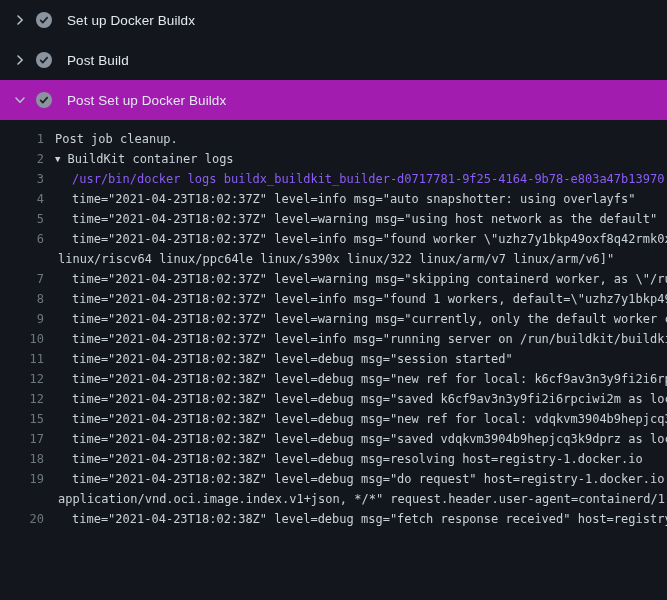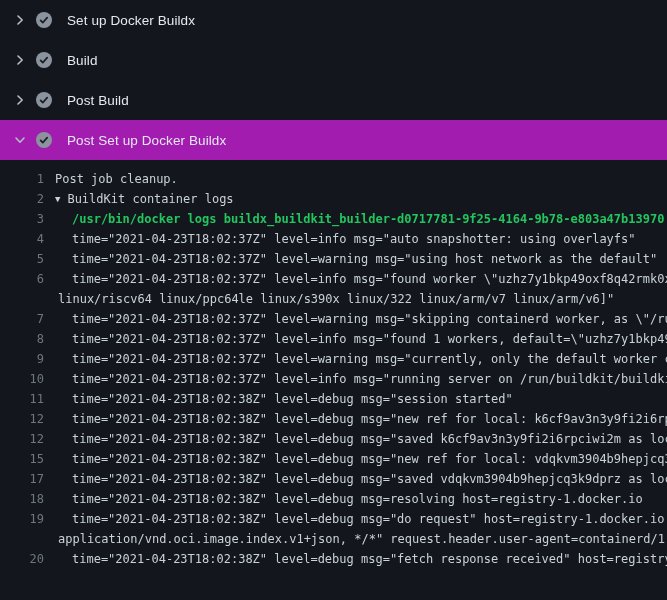--- a/index.html
+++ b/index.html
@@ -56,21 +56,21 @@
     text-align:right;
     color:#6e7681;
   }
   .txt{
     padding-left:11px;
     color:#c9d1d9;
     flex:none;
   }
   .log-row.ind-in .txt{padding-left:28px;}
   .log-row.ind-wrap .txt{padding-left:14px;}
-  .log-row.command .txt{color:#22c55e;font-weight:bold;}
+  .log-row.command .txt{color:#8b5cf6;}
   .marker{
     display:none;
     font-size:9px;
     margin-right:7px;
     color:#c9d1d9;
     vertical-align:1px;
   }
   .log-row.group .marker{display:inline;}
 </style>
 </head>
@@ -87,34 +87,20 @@
       </span>
       <span class="check">
         <svg width="16" height="16" viewBox="0 0 16 16">
           <circle cx="8" cy="8" r="8" fill="#8b949e"></circle>
           <path d="M4.6 8.3l2.2 2.3 4.4-5" fill="none" stroke="#1b2026" stroke-width="1.7" stroke-linecap="round" stroke-linejoin="round"></path>
         </svg>
       </span>
       <span class="step-label">Set up Docker Buildx</span>
     </div>
 
-    <div class="step-row collapsed">
-      <span class="chev">
-        <svg width="16" height="16" viewBox="0 0 16 16">
-          <path d="M6 4l4.2 4L6 12" fill="none" stroke="#b6bec7" stroke-width="1.6" stroke-linecap="round" stroke-linejoin="round"></path>
-        </svg>
-      </span>
-      <span class="check">
-        <svg width="16" height="16" viewBox="0 0 16 16">
-          <circle cx="8" cy="8" r="8" fill="#8b949e"></circle>
-          <path d="M4.6 8.3l2.2 2.3 4.4-5" fill="none" stroke="#1b2026" stroke-width="1.7" stroke-linecap="round" stroke-linejoin="round"></path>
-        </svg>
-      </span>
-      <span class="step-label">Build</span>
-    </div>
 
     <div class="step-row collapsed">
       <span class="chev">
         <svg width="16" height="16" viewBox="0 0 16 16">
           <path d="M6 4l4.2 4L6 12" fill="none" stroke="#b6bec7" stroke-width="1.6" stroke-linecap="round" stroke-linejoin="round"></path>
         </svg>
       </span>
       <span class="check">
         <svg width="16" height="16" viewBox="0 0 16 16">
           <circle cx="8" cy="8" r="8" fill="#8b949e"></circle>

